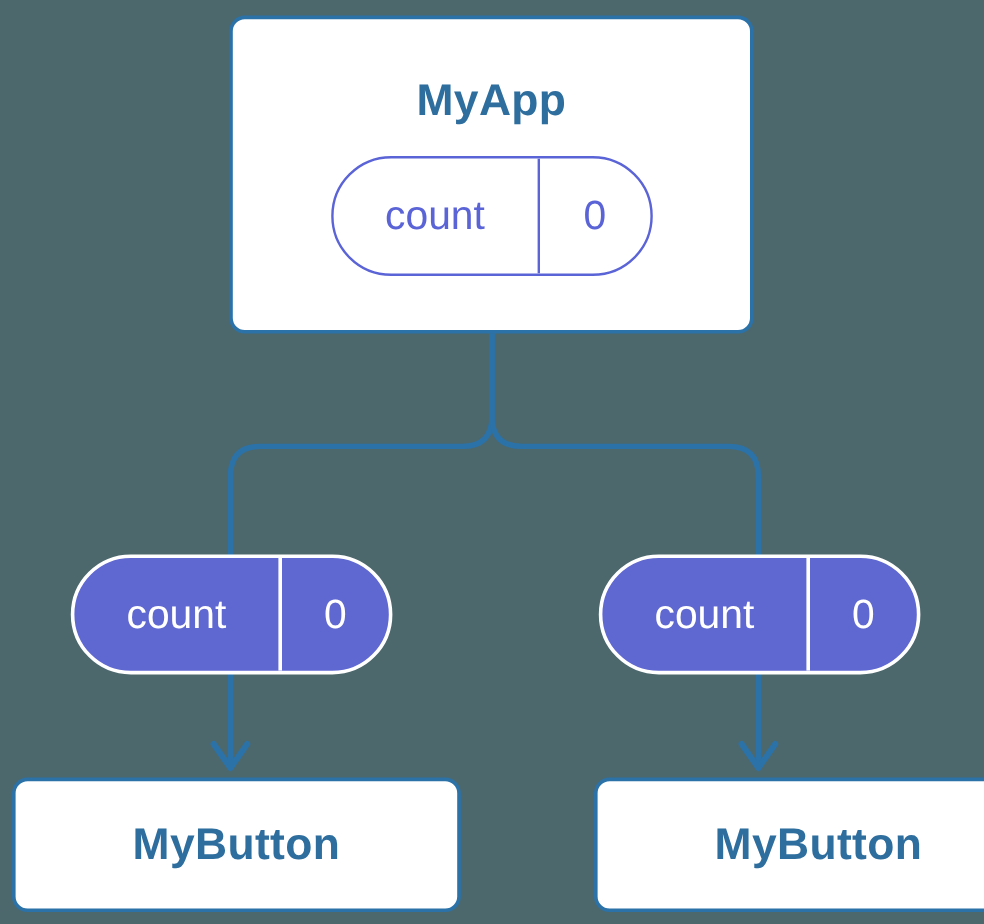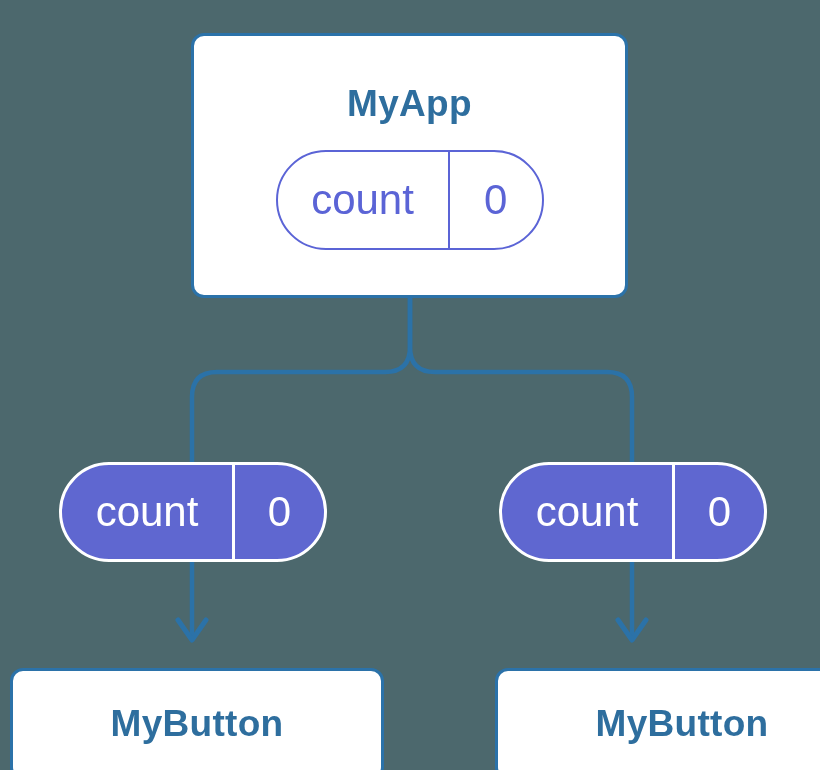--- a/index.html
+++ b/index.html
@@ -19,21 +19,20 @@
     inset: 0;
     width: 820px;
     height: 770px;
   }
   .card {
     position: absolute;
     box-sizing: border-box;
     background: #FFFFFF;
     border: 3px solid #2B72A9;
     border-radius: 13px;
-    margin-top: 20px;
   }
   .card.root {
     left: 191px; top: 13px;
     width: 437px; height: 265px;
   }
   .card.leaf {
     width: 374px; height: 112px;
     top: 648px;
     display: flex;
     align-items: center;
@@ -56,21 +55,21 @@
   }
   .pill {
     box-sizing: border-box;
     position: absolute;
     width: 268px;
     height: 100px;
     border-radius: 50px;
     display: flex;
     align-items: stretch;
     overflow: hidden;
-    font-size: 42px;
+    font-size: 34px;
   }
   .pill .seg {
     display: flex;
     align-items: center;
     justify-content: center;
   }
   .pill .seg.name { width: 170px; flex: none; }
   .pill .seg.value { flex: 1; }
   .pill.outline {
     left: 50%;

